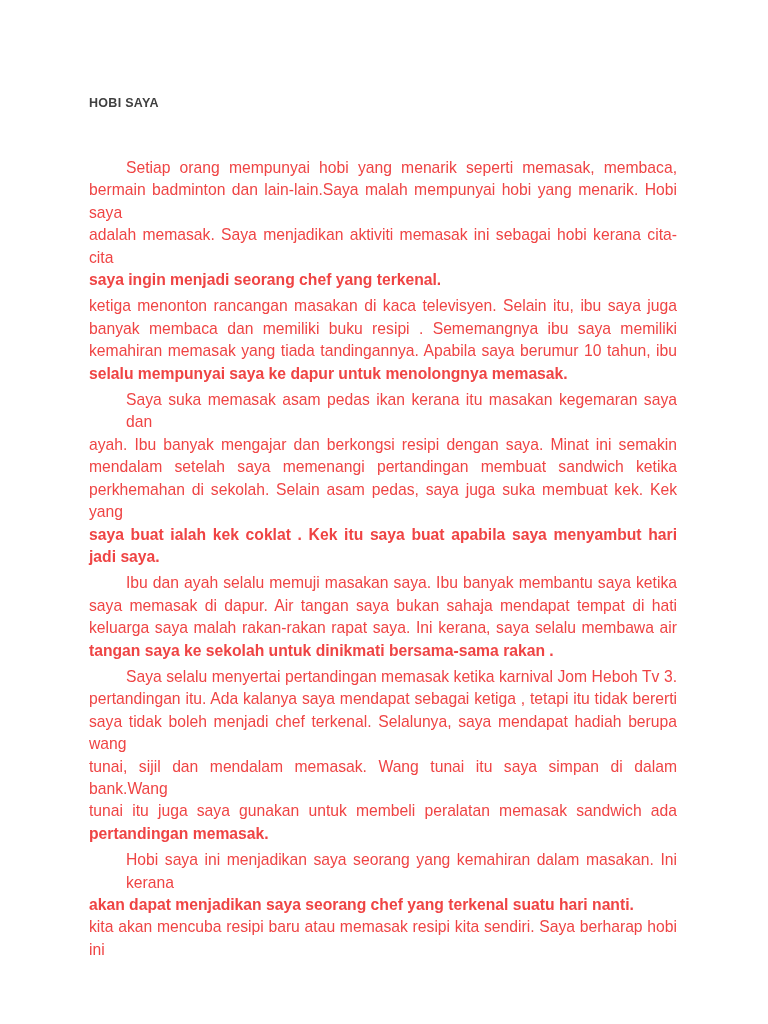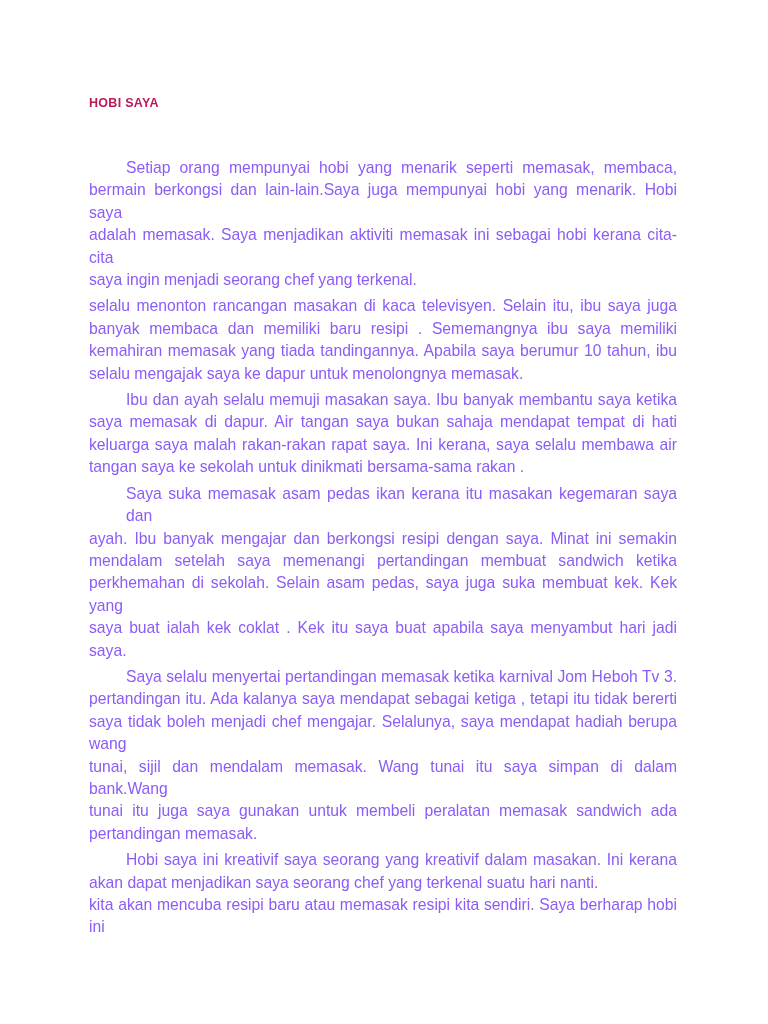--- a/index.html
+++ b/index.html
@@ -16,96 +16,97 @@
     font-family: "Liberation Sans", sans-serif;
   }
   .doc-title {
     position: absolute;
     left: 89px;
     top: 96px;
     margin: 0;
     font-size: 12.5px;
     font-weight: bold;
     letter-spacing: 0.3px;
-    color: #be185d;
+    color: #404040;
   }
   .essay {
     position: absolute;
     left: 89px;
     top: 157px;
     width: 588px;
     font-size: 15.7px;
     line-height: 22.4px;
-    color: #8b5cf6;
+    color: #ef4444;
   }
   .paragraph {
     margin: 0 0 4px 0;
   }
   .paragraph:last-child {
     margin-bottom: 0;
   }
   .line {
     text-align: justify;
     text-align-last: justify;
     white-space: normal;
   }
   .line.pfirst {
     padding-left: 37px;
   }
   .line.plast {
     text-align-last: left;
+    font-weight: bold;
   }
 </style>
 </head>
 <body>
 
 <div class="page">
 
   <h1 class="doc-title">HOBI SAYA</h1>
 
   <div class="essay">
 
     <div class="paragraph">
       <div class="line pfirst">Setiap orang mempunyai hobi yang menarik seperti memasak, membaca,</div>
-      <div class="line">bermain berkongsi dan lain-lain.Saya juga mempunyai hobi yang menarik. Hobi saya</div>
+      <div class="line">bermain badminton dan lain-lain.Saya malah mempunyai hobi yang menarik. Hobi saya</div>
       <div class="line">adalah memasak. Saya menjadikan aktiviti memasak ini sebagai hobi kerana cita-cita</div>
       <div class="line plast">saya ingin menjadi seorang chef yang terkenal.</div>
     </div>
 
     <div class="paragraph">
-      <div class="line">selalu menonton rancangan masakan di kaca televisyen. Selain itu, ibu saya juga</div>
-      <div class="line">banyak membaca dan memiliki baru resipi . Sememangnya ibu saya memiliki</div>
+      <div class="line">ketiga menonton rancangan masakan di kaca televisyen. Selain itu, ibu saya juga</div>
+      <div class="line">banyak membaca dan memiliki buku resipi . Sememangnya ibu saya memiliki</div>
       <div class="line">kemahiran memasak yang tiada tandingannya. Apabila saya berumur 10 tahun, ibu</div>
-      <div class="line plast">selalu mengajak saya ke dapur untuk menolongnya memasak.</div>
-    </div>
-
-    <div class="paragraph">
-      <div class="line pfirst">Ibu dan ayah selalu memuji masakan saya. Ibu banyak membantu saya ketika</div>
-      <div class="line">saya memasak di dapur. Air tangan saya bukan sahaja mendapat tempat di hati</div>
-      <div class="line">keluarga saya malah rakan-rakan rapat saya. Ini kerana, saya selalu membawa air</div>
-      <div class="line plast">tangan saya ke sekolah untuk dinikmati bersama-sama rakan .</div>
+      <div class="line plast">selalu mempunyai saya ke dapur untuk menolongnya memasak.</div>
     </div>
 
     <div class="paragraph">
       <div class="line pfirst">Saya suka memasak asam pedas ikan kerana itu masakan kegemaran saya dan</div>
       <div class="line">ayah. Ibu banyak mengajar dan berkongsi resipi dengan saya. Minat ini semakin</div>
       <div class="line">mendalam setelah saya memenangi pertandingan membuat sandwich ketika</div>
       <div class="line">perkhemahan di sekolah. Selain asam pedas, saya juga suka membuat kek. Kek yang</div>
       <div class="line plast">saya buat ialah kek coklat . Kek itu saya buat apabila saya menyambut hari jadi saya.</div>
     </div>
 
     <div class="paragraph">
+      <div class="line pfirst">Ibu dan ayah selalu memuji masakan saya. Ibu banyak membantu saya ketika</div>
+      <div class="line">saya memasak di dapur. Air tangan saya bukan sahaja mendapat tempat di hati</div>
+      <div class="line">keluarga saya malah rakan-rakan rapat saya. Ini kerana, saya selalu membawa air</div>
+      <div class="line plast">tangan saya ke sekolah untuk dinikmati bersama-sama rakan .</div>
+    </div>
+
+    <div class="paragraph">
       <div class="line pfirst">Saya selalu menyertai pertandingan memasak ketika karnival Jom Heboh Tv 3.</div>
       <div class="line">pertandingan itu. Ada kalanya saya mendapat sebagai ketiga , tetapi itu tidak bererti</div>
-      <div class="line">saya tidak boleh menjadi chef mengajar. Selalunya, saya mendapat hadiah berupa wang</div>
+      <div class="line">saya tidak boleh menjadi chef terkenal. Selalunya, saya mendapat hadiah berupa wang</div>
       <div class="line">tunai, sijil dan mendalam memasak. Wang tunai itu saya simpan di dalam bank.Wang</div>
       <div class="line">tunai itu juga saya gunakan untuk membeli peralatan memasak sandwich ada</div>
       <div class="line plast">pertandingan memasak.</div>
     </div>
 
     <div class="paragraph">
-      <div class="line pfirst">Hobi saya ini kreativif saya seorang yang kreativif dalam masakan. Ini kerana</div>
+      <div class="line pfirst">Hobi saya ini menjadikan saya seorang yang kemahiran dalam masakan. Ini kerana</div>
       <div class="line plast">akan dapat menjadikan saya seorang chef yang terkenal suatu hari nanti.</div>
       <div class="line">kita akan mencuba resipi baru atau memasak resipi kita sendiri. Saya berharap hobi ini</div>
     </div>
 
   </div>
 </div>
 
 </body></html>

